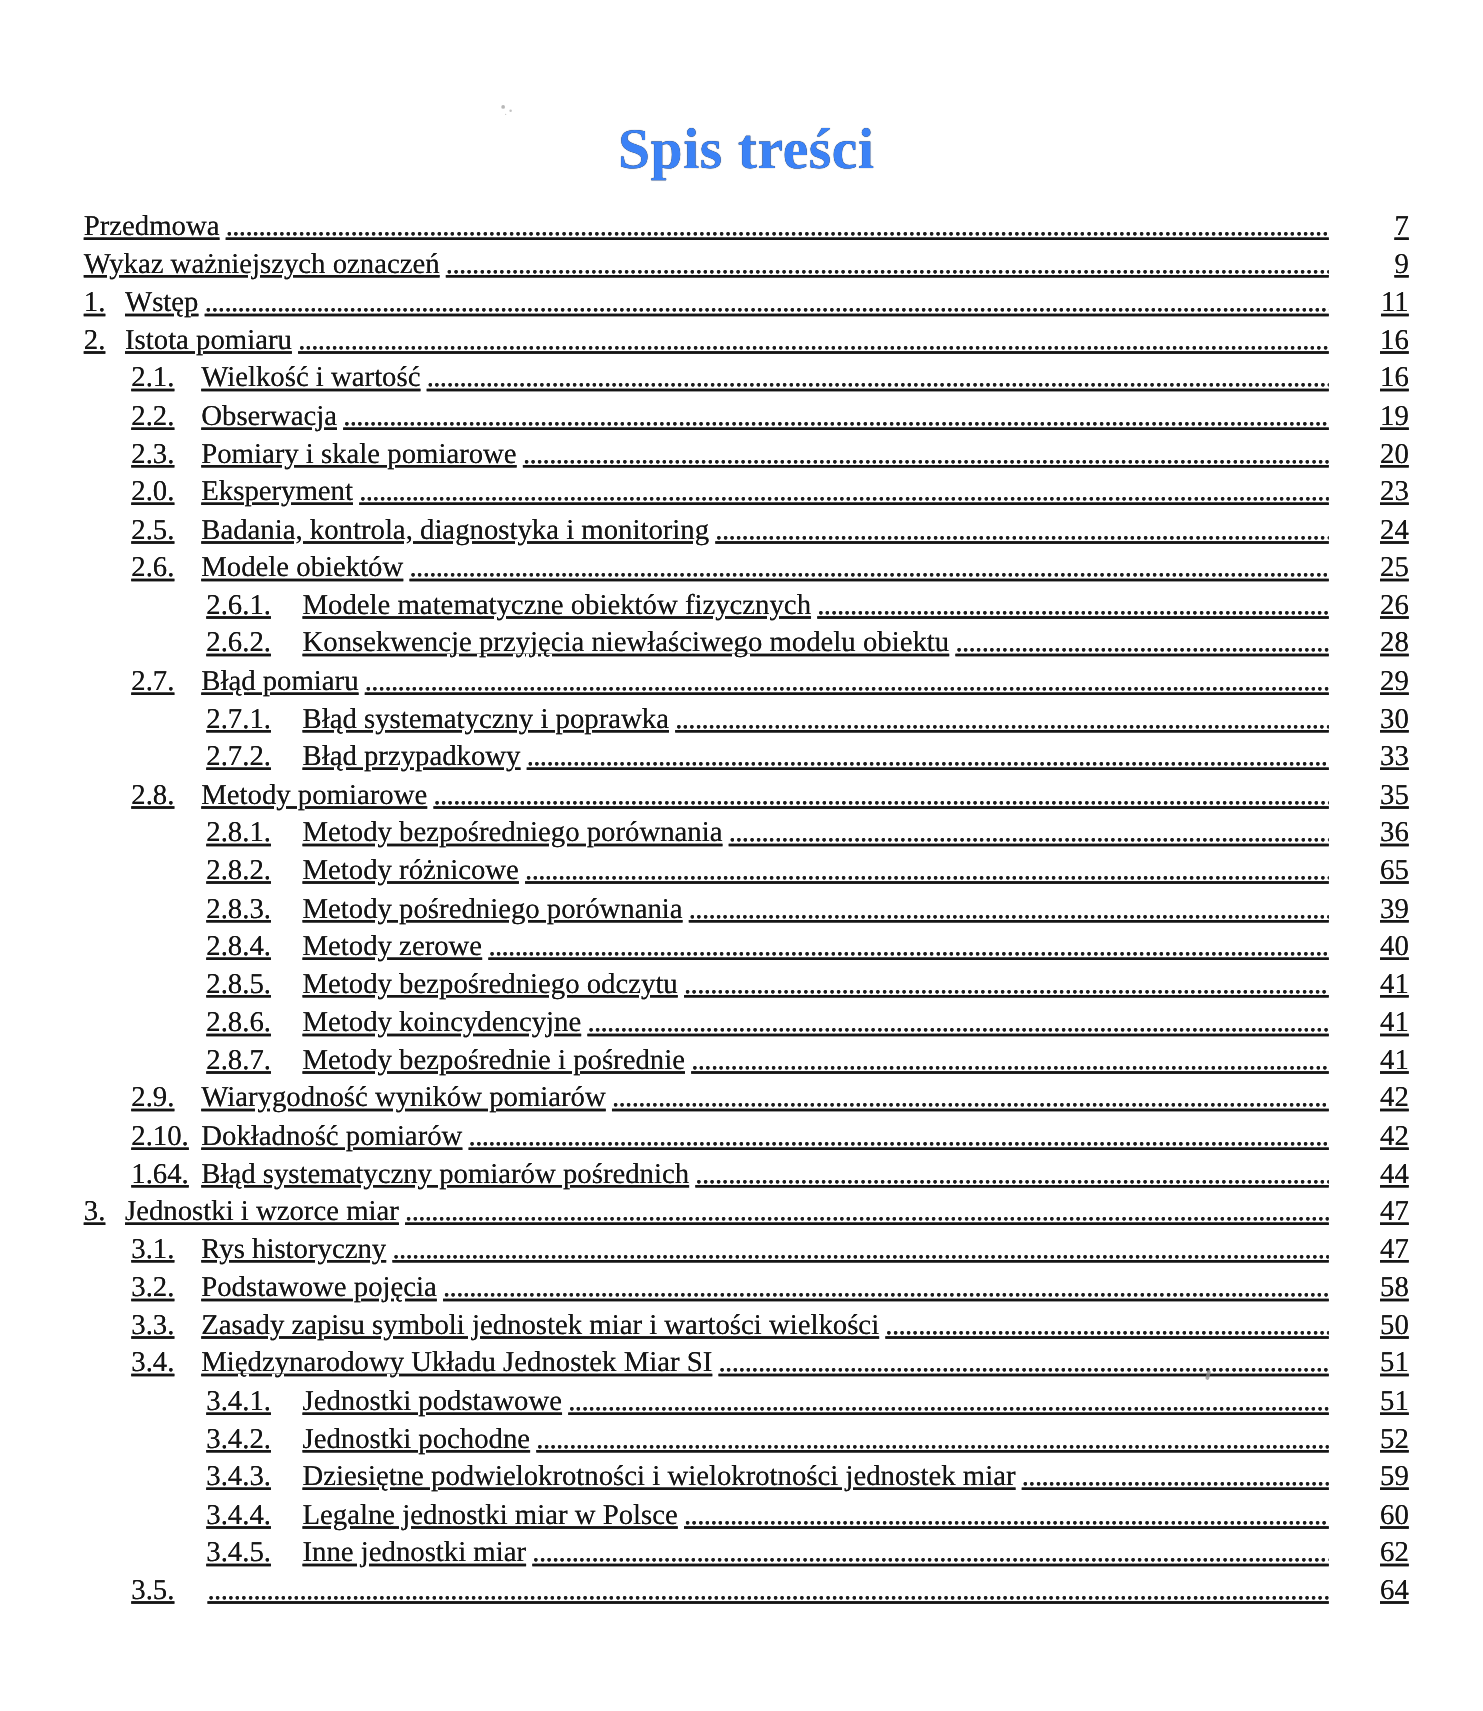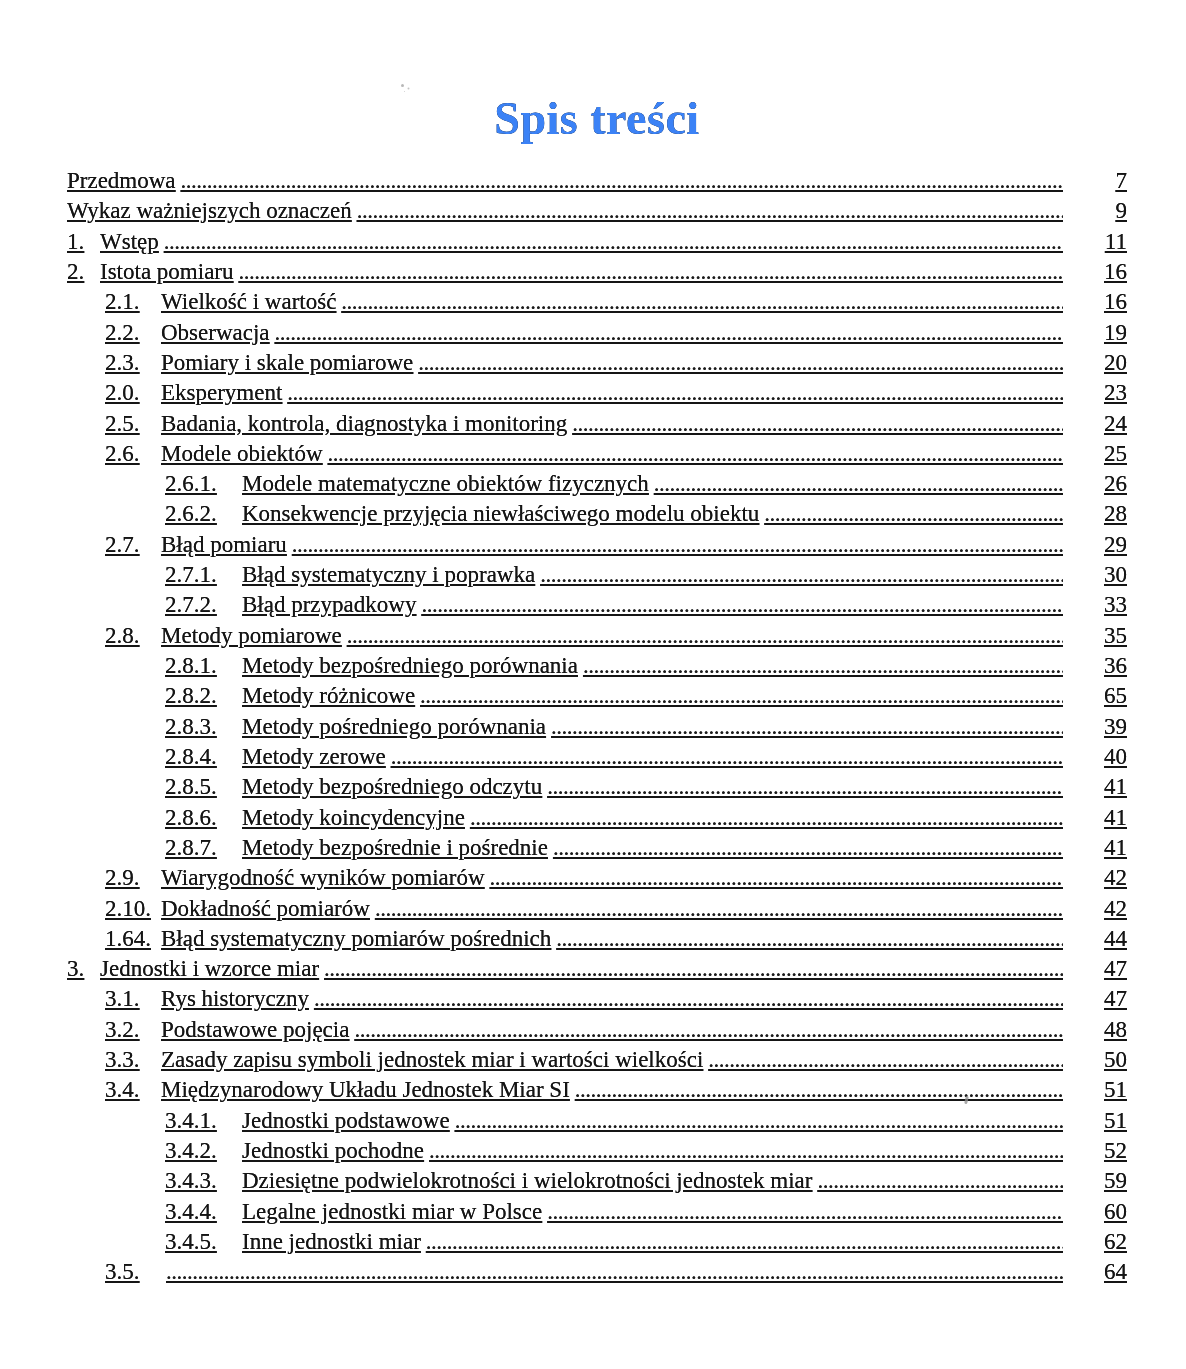--- a/index.html
+++ b/index.html
@@ -272,21 +272,21 @@
       <div class="toc-row level-1">
     <span class="entry-num">3.1.</span>
     <span class="entry-title">Rys historyczny</span>
     <span class="leader"></span>
     <span class="page-num">47</span>
   </div>
       <div class="toc-row level-1">
     <span class="entry-num">3.2.</span>
     <span class="entry-title">Podstawowe pojęcia</span>
     <span class="leader"></span>
-    <span class="page-num">48</span>
+    <span class="page-num">58</span>
   </div>
       <div class="toc-row level-1">
     <span class="entry-num">3.3.</span>
     <span class="entry-title">Zasady zapisu symboli jednostek miar i wartości wielkości</span>
     <span class="leader"></span>
     <span class="page-num">50</span>
   </div>
       <div class="toc-row level-1">
     <span class="entry-num">3.4.</span>
     <span class="entry-title">Międzynarodowy Układu Jednostek Miar SI</span>

